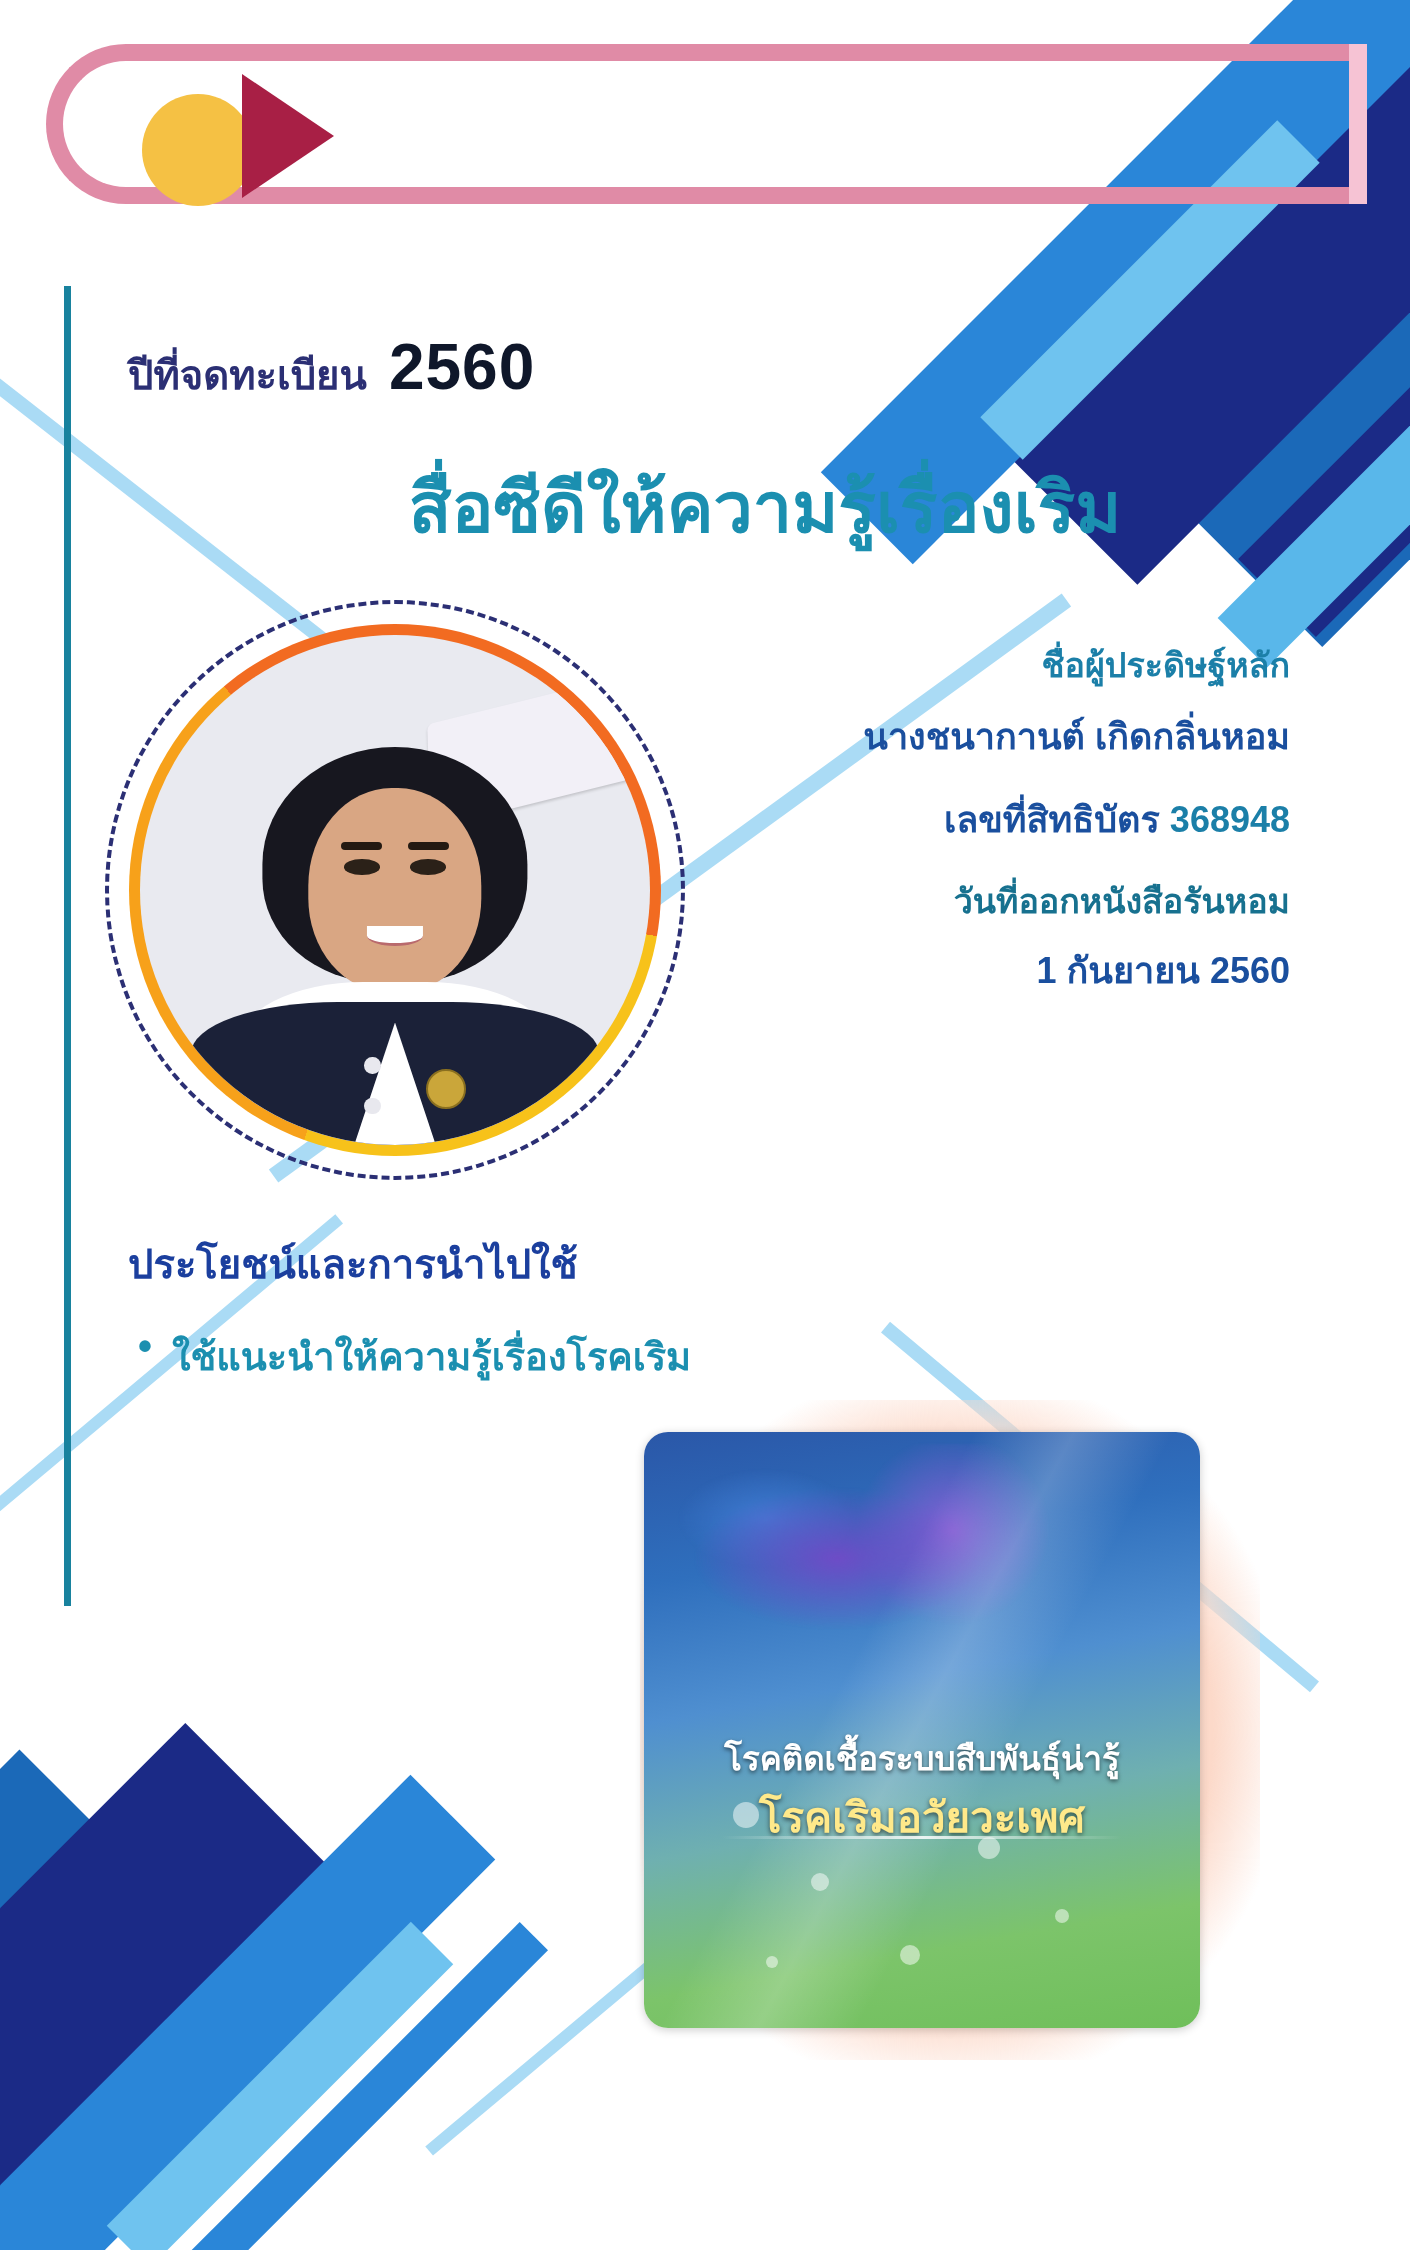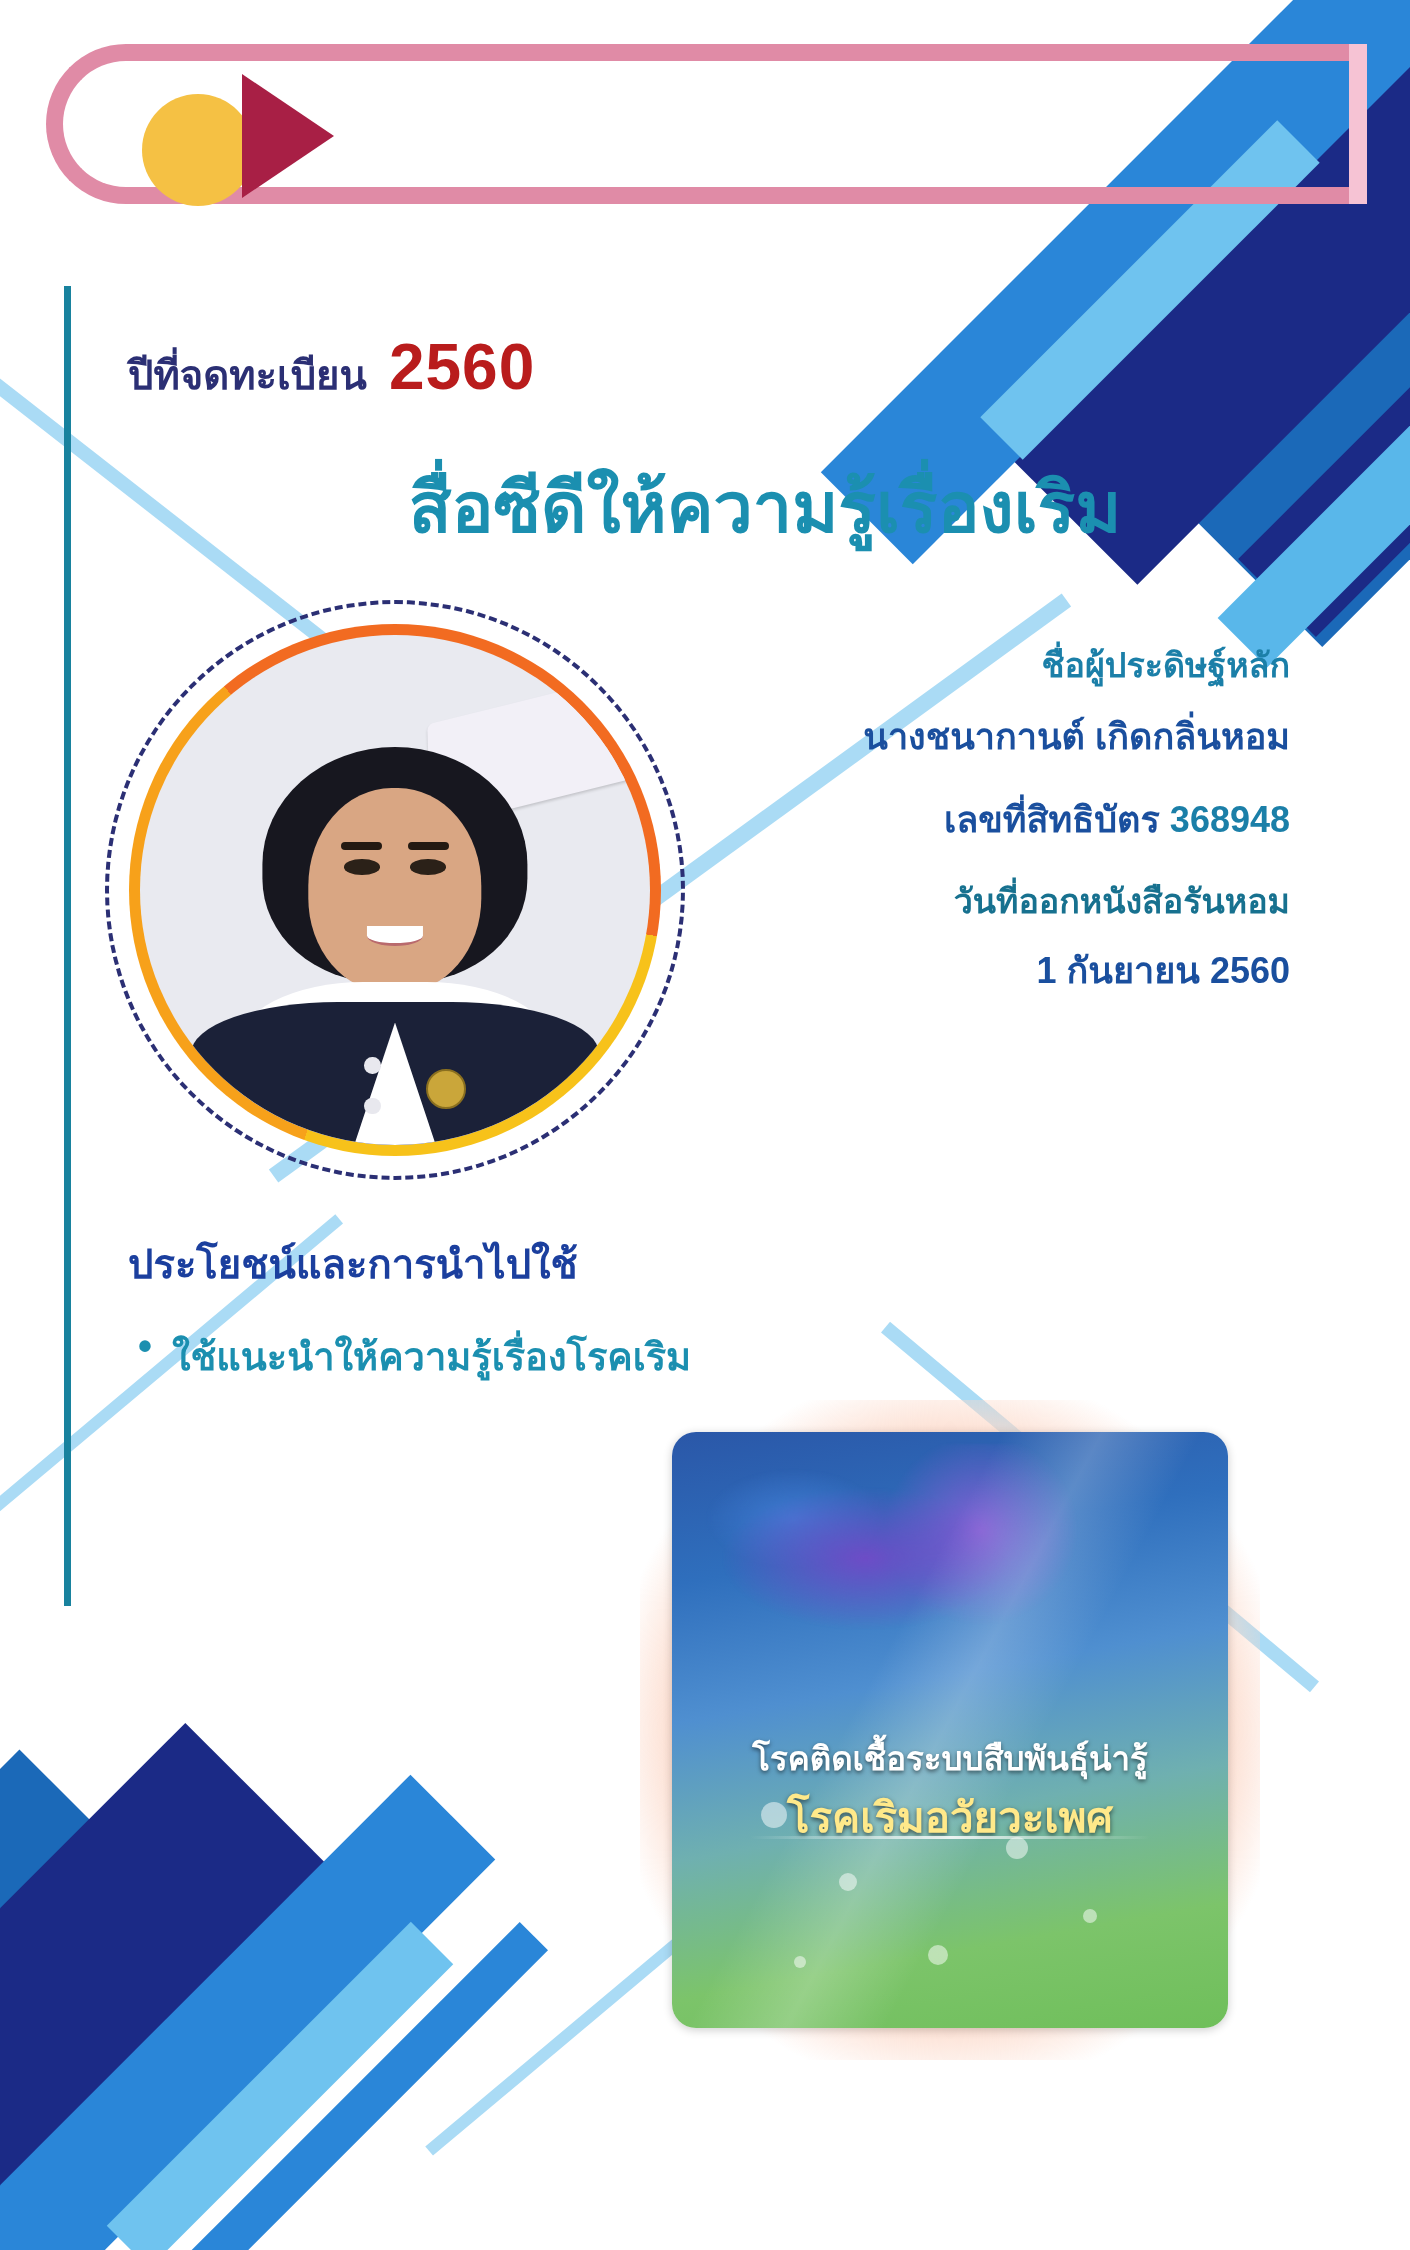--- a/index.html
+++ b/index.html
@@ -86,21 +86,21 @@
        2px 2px 0 #fff, -2px 2px 0 #fff, 2px -2px 0 #fff, -2px -2px 0 #fff;
     white-space:nowrap;
   }
 
   
   .year-row{
     position:absolute; left:128px; top:330px;
     display:flex; align-items:baseline; gap:22px;
   }
   .year-label{ font-size:40px; font-weight:bold; color:#2b2f74; }
-  .year-value{ font-size:64px; font-weight:bold; color:#b91c1c; letter-spacing:1px; }
+  .year-value{ font-size:64px; font-weight:bold; color:#0f172a; letter-spacing:1px; }
 
   
   .headline{
     position:absolute; left:0; top:452px; width:1410px;
     text-align:center;
     font-size:70px; font-weight:bold; color:#1b8fb0;
     padding-left:120px;
   }
 
   
@@ -201,21 +201,21 @@
   }
 
   
   .cover-frame{
     position:absolute; left:640px; top:1400px; width:620px; height:660px;
     background:radial-gradient(ellipse at center,#fde4d8 0%,#fcd9c9 60%,rgba(252,217,201,0) 78%);
     border-radius:40px;
     filter:blur(0.2px);
   }
   .cover{
-    position:absolute; left:672px; top:1432px; width:556px; height:596px;
+    position:absolute; left:644px; top:1432px; width:556px; height:596px;
     border-radius:24px; overflow:hidden;
     background:linear-gradient(170deg,#2a57a8 0%,#2f6fbd 22%,#4f8fd0 42%,#6fb0b0 62%,#7cc46a 82%,#6fbf5a 100%);
     box-shadow:0 2px 10px rgba(0,0,0,.2);
   }
   .cover .swirl{
     position:absolute; left:6%; top:2%; width:80%; height:48%;
     background:
       radial-gradient(ellipse 52% 40% at 36% 40%, rgba(120,70,200,.85) 0%, rgba(90,60,180,0) 62%),
       radial-gradient(ellipse 34% 52% at 62% 30%, rgba(160,90,220,.75) 0%, rgba(140,80,210,0) 64%),
       radial-gradient(ellipse 30% 26% at 20% 26%, rgba(70,130,220,.7) 0%, rgba(70,130,220,0) 66%);

